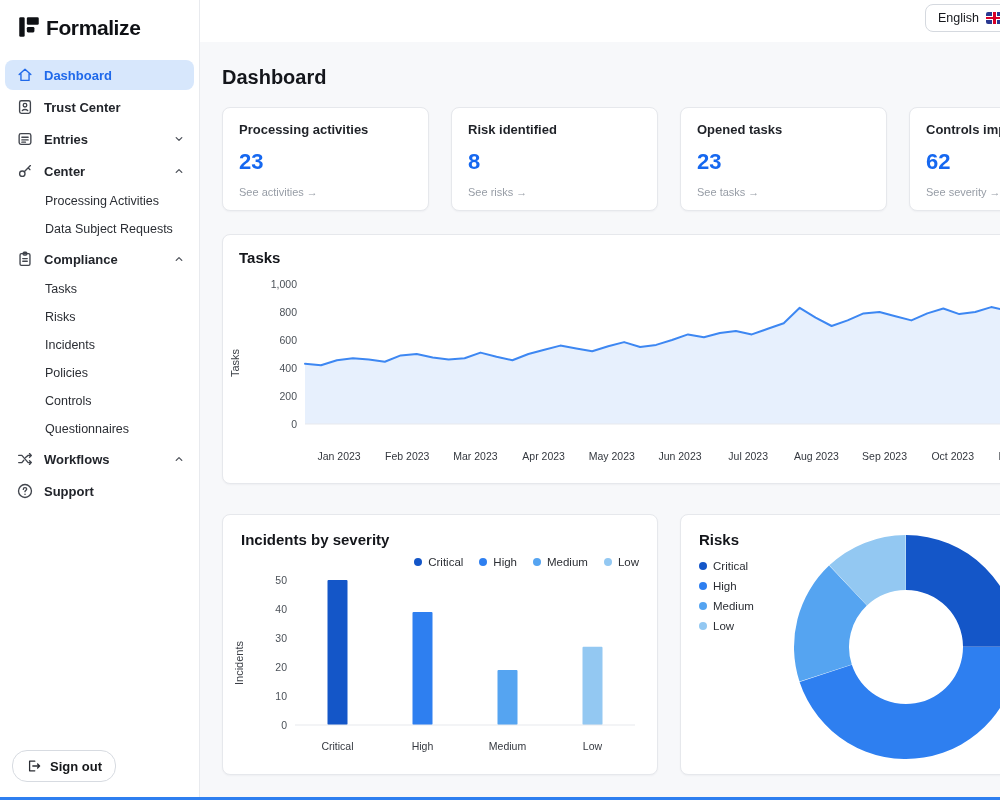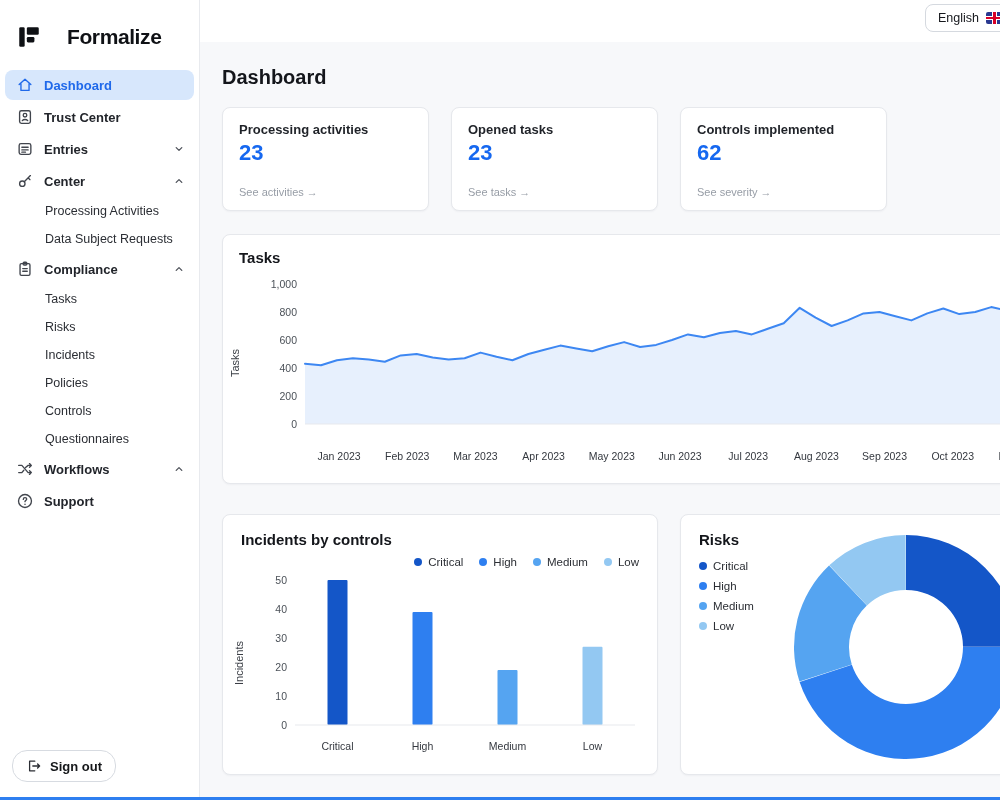--- a/index.html
+++ b/index.html
@@ -2,21 +2,21 @@
 <html><head>
 <meta charset="utf-8">
 <style>
   *{margin:0;padding:0;box-sizing:border-box}
   html,body{width:1000px;height:800px;overflow:hidden;background:#f7f8fa;
     font-family:"Liberation Sans",sans-serif;color:#16181d;position:relative}
 
   
   .sidebar{position:absolute;left:0;top:0;width:200px;height:800px;background:#fff;
     border-right:1px solid #e8eaee;display:flex;flex-direction:column;z-index:5}
-  .logo{display:flex;align-items:center;gap:25px;padding:24px 16px 18px}
+  .logo{display:flex;align-items:flex-end;gap:4px;padding:14px 16px 18px}
   .logo-text{font-size:21px;font-weight:700;color:#0f1115;letter-spacing:-0.4px}
   .nav{flex:1;padding:0 5px;overflow:hidden}
   .nav-item{display:flex;align-items:center;gap:10px;padding:6px 8px 6px 11px;margin:2px 0;
     border-radius:8px;font-size:13px;font-weight:700;color:#22252b;cursor:pointer}
   .nav-item .icon{width:18px;height:18px;color:#41454d;display:flex;flex:0 0 18px}
   .nav-item.active{background:#d7e7fc;color:#1f69ea}
   .nav-item.active .icon{color:#1f69ea}
   .chev{margin-left:auto;color:#4c5058;display:flex}
   .sub-item{display:flex;align-items:center;padding:6px 8px 6px 40px;margin:2px 0;
     border-radius:8px;font-size:12.5px;font-weight:400;color:#2b2e34;cursor:pointer}
@@ -40,21 +40,21 @@
       linear-gradient(90deg, transparent 37%, #fff 37%, #fff 63%, transparent 63%)}
 
   
   .content{position:absolute;left:200px;top:42px;width:916px;height:758px;padding:24px 0 0 22px}
   .page-title{font-size:20px;font-weight:700;color:#14161b;margin-bottom:18px}
   .stat-row{display:flex;gap:22px;margin-bottom:23px}
   .card{background:#fff;border:1px solid #e6e8ec;border-radius:8px;
     box-shadow:0 1px 2px rgba(16,24,40,.04)}
   .stat-card{width:207px;height:104px;padding:14px 16px;position:relative}
   .stat-title{font-size:13px;font-weight:700;color:#1f2228}
-  .stat-value{font-size:22px;font-weight:700;color:#1668f0;margin-top:3px}
+  .stat-value{font-size:22px;font-weight:700;color:#1668f0;margin-top:12px}
   .stat-link{position:absolute;left:16px;bottom:12px;font-size:11px;color:#979da6;cursor:pointer}
 
   .tasks-card{width:894px;height:250px;padding:14px 16px;margin-bottom:30px;position:relative}
   .card-title{font-size:15px;font-weight:700;color:#14161b}
   .ylab{position:absolute;font-size:11px;color:#3b3f46;transform:rotate(-90deg);transform-origin:center}
   .ylab-tasks{left:-2px;top:122px}
   .ylab-inc{left:-6px;top:142px}
   .tick{font-size:10.5px;fill:#4b5158}
   .cat{font-size:10.5px;fill:#34383f}
 
@@ -223,20 +223,25 @@
 </button>
 
 <main class="content">
   <h1 class="page-title">Dashboard</h1>
 
   <div class="stat-row">
     <div class="card stat-card">
       <div class="stat-title">Processing activities</div>
       <div class="stat-value">23</div>
       <div class="stat-link">See activities →</div>
+    </div>
+    <div class="card stat-card">
+      <div class="stat-title">Risk identified</div>
+      <div class="stat-value">8</div>
+      <div class="stat-link">See risks →</div>
     </div>
     <div class="card stat-card">
       <div class="stat-title">Opened tasks</div>
       <div class="stat-value">23</div>
       <div class="stat-link">See tasks →</div>
     </div>
     <div class="card stat-card">
       <div class="stat-title">Controls implemented</div>
       <div class="stat-value">62</div>
       <div class="stat-link">See severity →</div>
@@ -265,21 +270,21 @@
         <text x="697.7272727272727" y="188" text-anchor="middle" class="cat">Oct 2023</text>
         <text x="765.909090909091" y="188" text-anchor="middle" class="cat">Nov 2023</text>
         <path d="M50 152 L50.0 91.8 L66.0 93.2 L81.9 88.3 L97.9 86.2 L113.8 87.6 L129.8 89.7 L145.7 83.4 L161.7 82.0 L177.7 85.5 L193.6 87.6 L209.6 86.2 L225.5 80.6 L241.5 84.8 L257.4 88.3 L273.4 82.0 L289.4 77.8 L305.3 73.6 L321.3 76.4 L337.2 79.2 L353.2 74.3 L369.1 70.1 L385.1 75.0 L401.1 72.9 L417.0 68.0 L433.0 62.4 L448.9 65.2 L464.9 61.0 L480.9 58.9 L496.8 62.4 L512.8 56.8 L528.7 51.2 L544.7 35.8 L560.6 45.6 L576.6 54.0 L592.6 48.4 L608.5 41.4 L624.5 40.0 L640.4 44.2 L656.4 48.4 L672.3 41.4 L688.3 36.5 L704.3 42.1 L720.2 40.0 L736.2 35.1 L752.1 38.6 L768.1 41.4 L784.0 33.0 L800.0 30.2 L800 152 Z" fill="rgba(61,135,242,0.12)" stroke="none"></path>
         <path d="M50.0 91.8 L66.0 93.2 L81.9 88.3 L97.9 86.2 L113.8 87.6 L129.8 89.7 L145.7 83.4 L161.7 82.0 L177.7 85.5 L193.6 87.6 L209.6 86.2 L225.5 80.6 L241.5 84.8 L257.4 88.3 L273.4 82.0 L289.4 77.8 L305.3 73.6 L321.3 76.4 L337.2 79.2 L353.2 74.3 L369.1 70.1 L385.1 75.0 L401.1 72.9 L417.0 68.0 L433.0 62.4 L448.9 65.2 L464.9 61.0 L480.9 58.9 L496.8 62.4 L512.8 56.8 L528.7 51.2 L544.7 35.8 L560.6 45.6 L576.6 54.0 L592.6 48.4 L608.5 41.4 L624.5 40.0 L640.4 44.2 L656.4 48.4 L672.3 41.4 L688.3 36.5 L704.3 42.1 L720.2 40.0 L736.2 35.1 L752.1 38.6 L768.1 41.4 L784.0 33.0 L800.0 30.2" fill="none" stroke="#3d87f2" stroke-width="2" stroke-linejoin="round" stroke-linecap="round"></path>
         <line x1="50" y1="152" x2="800" y2="152" stroke="#e7e9ed"></line>
       </svg>
   </div>
 
   <div class="bottom-row">
     <div class="card half-card">
-      <div class="card-title">Incidents by controls</div>
+      <div class="card-title">Incidents by severity</div>
       <div class="legend-h">
         <span class="legend-item">
             <span class="dot" style="background: rgb(20, 86, 200);"></span>
             <span>Critical</span>
           </span>
         <span class="legend-item">
             <span class="dot" style="background: rgb(46, 127, 240);"></span>
             <span>High</span>
           </span>
         <span class="legend-item">

